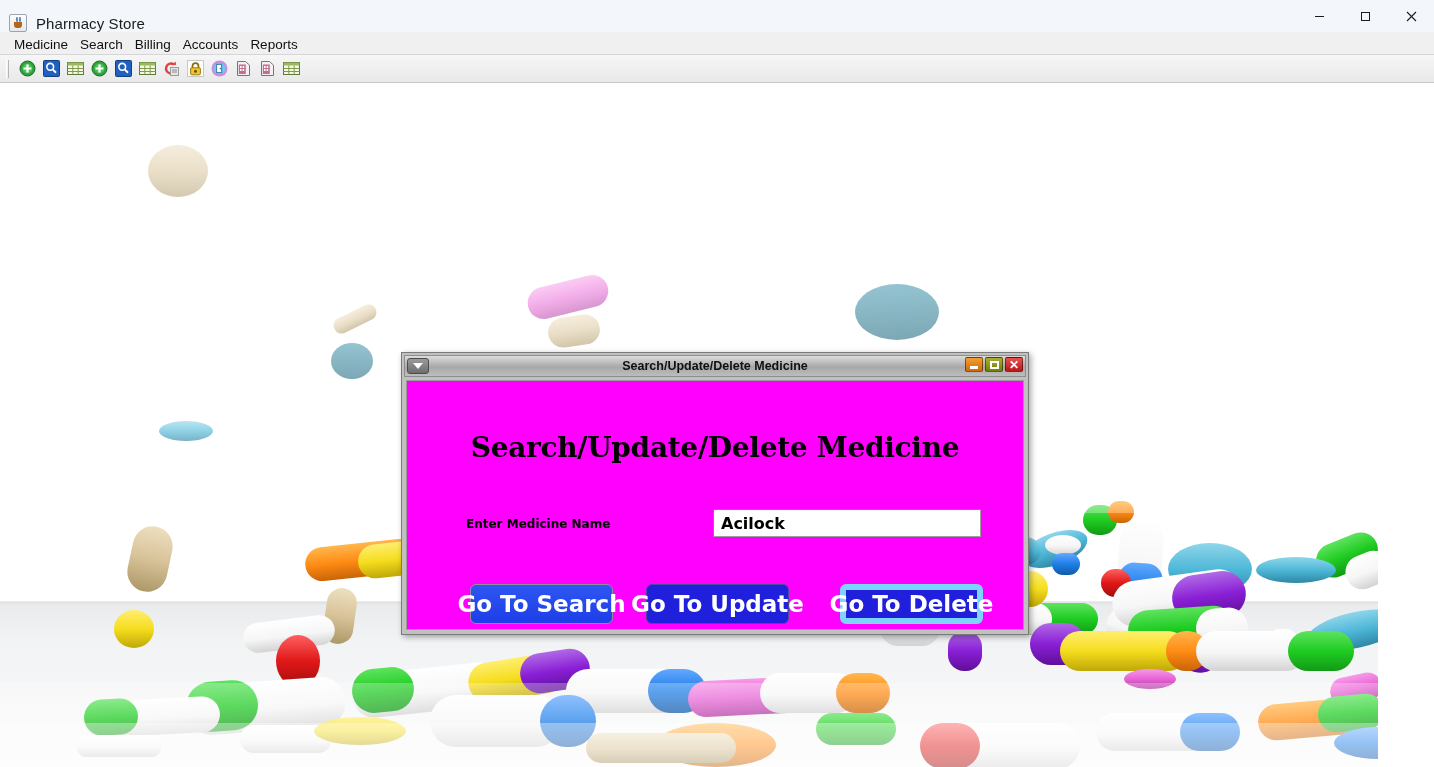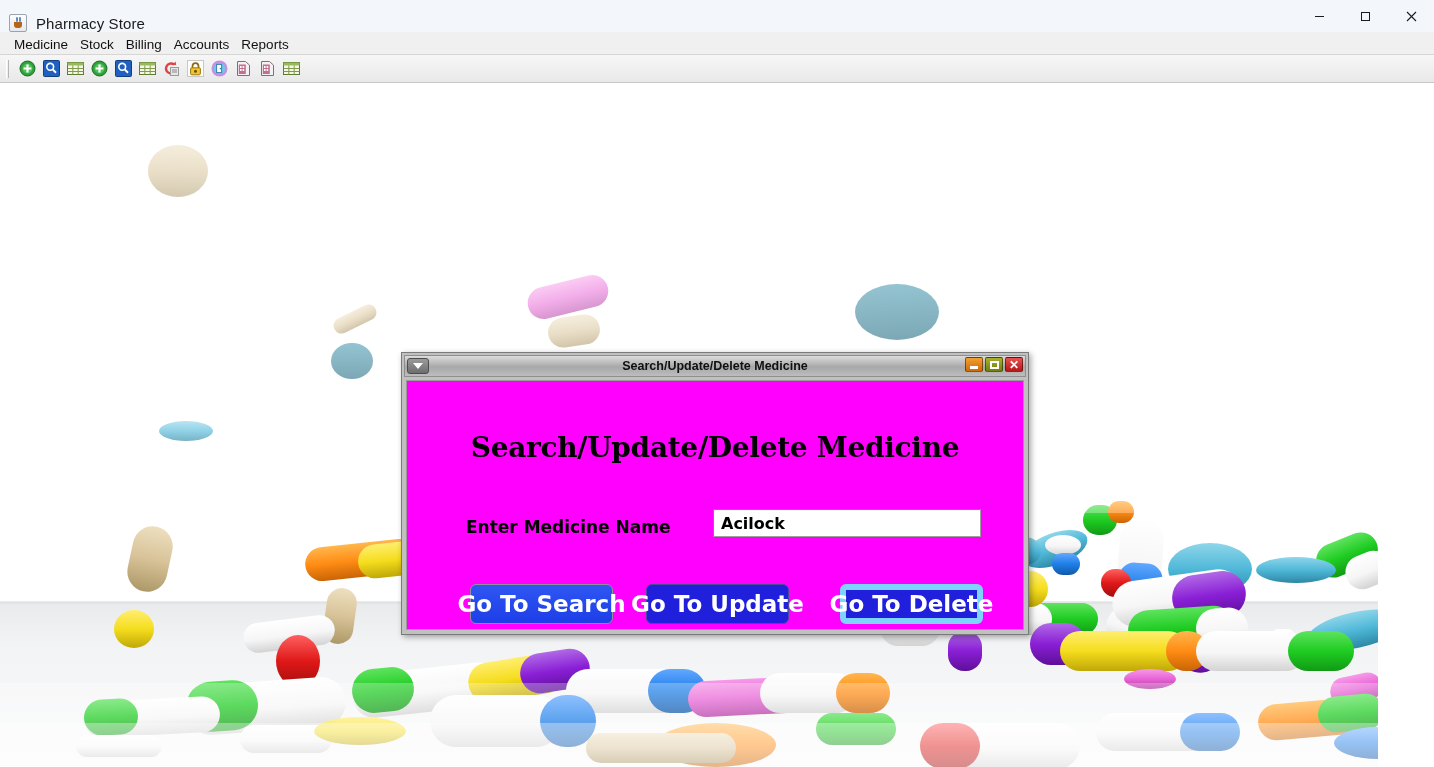--- a/index.html
+++ b/index.html
@@ -220,21 +220,21 @@
     font-size: 28px;
     font-weight: bold;
     color: #000000;
     letter-spacing: -.3px;
   }
 
   .form-label {
     position: absolute;
     left: 59px;
     top: 136px;
-    font-size: 17px;
+    font-size: 12px;
     font-weight: bold;
     color: #000000;
     font-family: "DejaVu Sans", sans-serif;
   }
 
   .name-input {
     position: absolute;
     left: 306px;
     top: 128px;
     width: 268px;
@@ -312,21 +312,21 @@
         <svg width="11" height="11" viewBox="0 0 11 11">
             <line x1="1" y1="1" x2="10" y2="10" stroke="#1b1b1b" stroke-width="1.1"></line>
             <line x1="10" y1="1" x2="1" y2="10" stroke="#1b1b1b" stroke-width="1.1"></line>
           </svg>
       </div>
     </div>
   </div>
 
   <div class="menubar">
     <div class="menu-item">Medicine</div>
-    <div class="menu-item">Stock</div>
+    <div class="menu-item">Search</div>
     <div class="menu-item">Billing</div>
     <div class="menu-item">Accounts</div>
     <div class="menu-item">Reports</div>
   </div>
 
   <div class="toolbar">
     <div class="tb-grip"></div>
 
     <div class="tb-btn">
       <svg width="17" height="17" viewBox="0 0 17 17">

